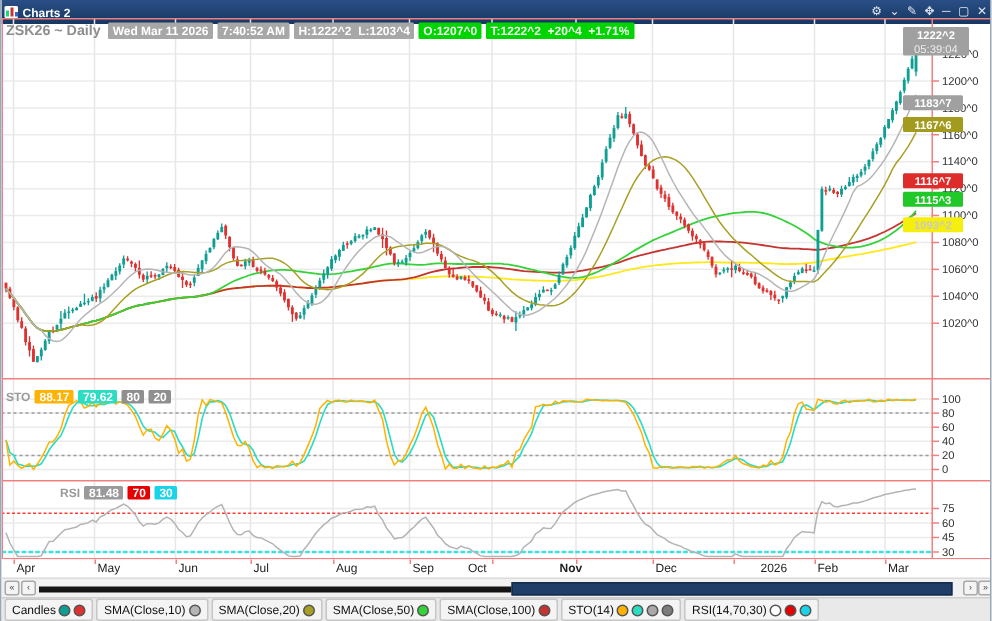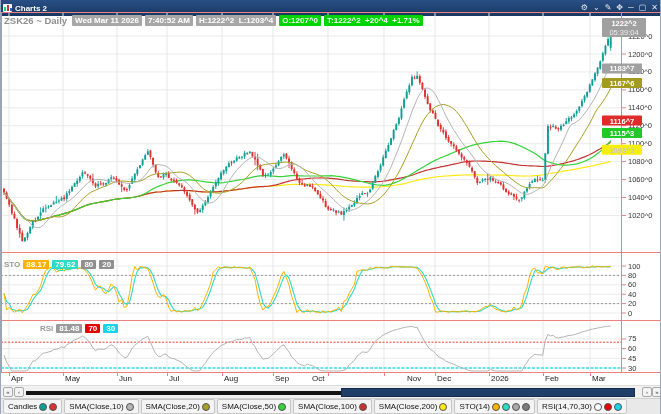--- a/index.html
+++ b/index.html
@@ -693,25 +693,25 @@
       <div class="xlab" style="left: 118px;">Jun</div>
       <div class="xtick" style="left: 166px;"></div>
       <div class="xlab" style="left: 168px;">Jul</div>
       <div class="xtick" style="left: 221px;"></div>
       <div class="xlab" style="left: 223px;">Aug</div>
       <div class="xtick" style="left: 272px;"></div>
       <div class="xlab" style="left: 274px;">Sep</div>
       <div class="xtick" style="left: 327px;"></div>
       <div class="xlab" style="left: 311px;">Oct</div>
       <div class="xtick" style="left: 383px;"></div>
-      <div class="xlab" style="left: 406px;">Nov</div>
+      <div class="xlab" style="left: 372px; font-weight: bold;">Nov</div>
       <div class="xtick" style="left: 434px;"></div>
       <div class="xlab" style="left: 436px;">Dec</div>
       <div class="xtick" style="left: 488px;"></div>
-      <div class="xlab" style="left: 490px;">2026</div>
+      <div class="xlab" style="left: 506px;">2026</div>
       <div class="xtick" style="left: 542px;"></div>
       <div class="xlab" style="left: 544px;">Feb</div>
       <div class="xtick" style="left: 589px;"></div>
       <div class="xlab" style="left: 591px;">Mar</div>
     </div>
 
   <div id="scrollbar">
     <div id="sb-track"></div>
     <div id="sb-thumb"></div>
   <div class="sb-btn" style="left: 2px;">«</div>
@@ -736,24 +736,20 @@
       </div>
       <div class="leg-item">
         <span>SMA(Close,50)</span>
         <span class="leg-dot" style="background: rgb(53, 211, 58);"></span>
       </div>
       <div class="leg-item">
         <span>SMA(Close,100)</span>
         <span class="leg-dot" style="background: rgb(196, 52, 49);"></span>
       </div>
       <div class="leg-item">
-        <span>SMA(Close,200)</span>
-        <span class="leg-dot" style="background: rgb(255, 232, 24);"></span>
-      </div>
-      <div class="leg-item">
         <span>STO(14)</span>
         <span class="leg-dot" style="background: rgb(255, 178, 0);"></span>
         <span class="leg-dot" style="background: rgb(44, 220, 195);"></span>
         <span class="leg-dot" style="background: rgb(169, 169, 169);"></span>
         <span class="leg-dot" style="background: rgb(125, 125, 125);"></span>
       </div>
       <div class="leg-item">
         <span>RSI(14,70,30)</span>
         <span class="leg-dot" style="background: rgb(255, 255, 255);"></span>
         <span class="leg-dot" style="background: rgb(232, 0, 0);"></span>

